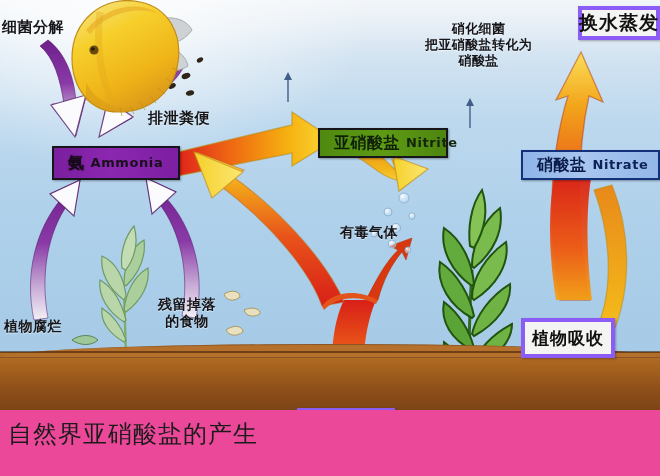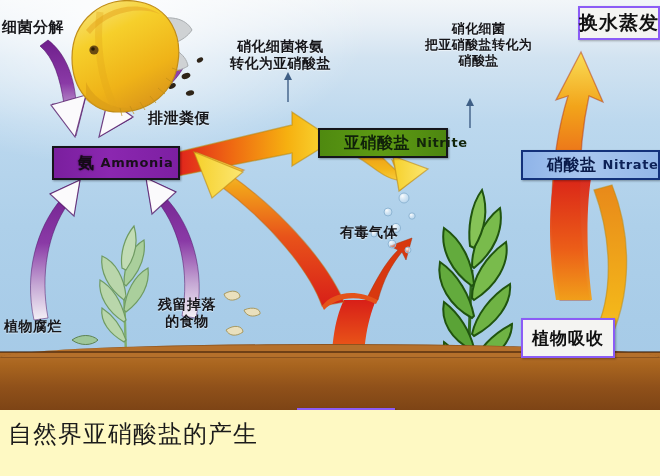--- a/index.html
+++ b/index.html
@@ -61,21 +61,21 @@
     background:rgba(52,26,6,.55);
   }
 
   
   #art{position:absolute;left:0;top:0;width:660px;height:410px;}
 
   
   .chem-box{
     position:absolute;
     display:flex; align-items:center; gap:6px;
-    padding:3px 6px 4px 24px;
+    padding:3px 6px 4px 14px;
     box-sizing:border-box;
     border:2px solid #15151b;
     white-space:nowrap;
     box-shadow:1px 1px 2px rgba(0,0,0,.35);
   }
   .chem-cn{
     font-family:"DejaVu Sans","Liberation Sans",sans-serif;
     font-weight:700;
     font-size:16px;
     line-height:1;
@@ -109,21 +109,21 @@
     border-color:#13317a;
   }
   #box-nitrate .chem-cn{color:#0a1b4a;}
   #box-nitrate .chem-en{color:#0d2258;}
 
   
   .callout{
     position:absolute;
     box-sizing:border-box;
     background:#f4f4f2;
-    border:2px solid #8b5cf6;
+    border:4px solid #8b5cf6;
     color:#111;
     font-family:"DejaVu Sans","Liberation Sans",sans-serif;
     font-weight:700;
     display:flex; align-items:center; justify-content:center;
     white-space:nowrap;
     box-shadow:1px 1px 2px rgba(0,0,0,.3);
   }
   #callout-water{ left:578px; top:6px; width:82px; height:34px; font-size:19px; letter-spacing:1px;}
   #callout-bacteria{ left:297px; top:376px; width:98px; height:30px; font-size:17px; letter-spacing:1px;margin-top:32px;}
   #callout-plant-uptake{ left:521px; top:318px; width:94px; height:40px; font-size:17px; letter-spacing:1px;}
@@ -142,21 +142,21 @@
   #annot-feces{ left:148px; top:109px; font-size:15px; letter-spacing:.5px;}
   #annot-nb-ammonia{ left:230px; top:38px; font-size:14px; text-align:center; letter-spacing:.4px;}
   #annot-nb-nitrite{ left:425px; top:21px; font-size:13px; text-align:center; letter-spacing:.4px;}
   #annot-toxic-gas{ left:340px; top:224px; font-size:14px; letter-spacing:.5px;}
   #annot-plant-rot{ left:4px; top:318px; font-size:14px; letter-spacing:.5px;}
   #annot-leftover-food{ left:158px; top:296px; font-size:14px; text-align:center; letter-spacing:.5px;}
 
   
   #caption-area{
     position:absolute; left:0; top:410px; width:660px; height:66px;
-    background:#fef9c3;
+    background:#ec4899;
   }
   #caption{
     position:absolute; left:8px; top:8px;
     font-family:"DejaVu Sans","Liberation Sans",sans-serif;
     font-size:24px;
     font-weight:400;
     color:#1b1b1b;
     letter-spacing:1px;
     white-space:nowrap;
   }
@@ -415,24 +415,20 @@
       <span class="chem-en">Nitrate</span>
     </div>
 
     <div class="callout" id="callout-water">换水蒸发</div>
     <div class="callout" id="callout-bacteria">细菌分解</div>
     <div class="callout" id="callout-plant-uptake">植物吸收</div>
 
     <div class="annot" id="annot-fish-breath">细菌分解</div>
     <div class="annot" id="annot-feces">排泄粪便</div>
 
-    <div class="annot" id="annot-nb-ammonia">
-      <div>硝化细菌将氨</div>
-      <div>转化为亚硝酸盐</div>
-    </div>
 
     <div class="annot" id="annot-nb-nitrite">
       <div>硝化细菌</div>
       <div>把亚硝酸盐转化为</div>
       <div>硝酸盐</div>
     </div>
 
     <div class="annot" id="annot-toxic-gas">有毒气体</div>
     <div class="annot" id="annot-plant-rot">植物腐烂</div>
 

